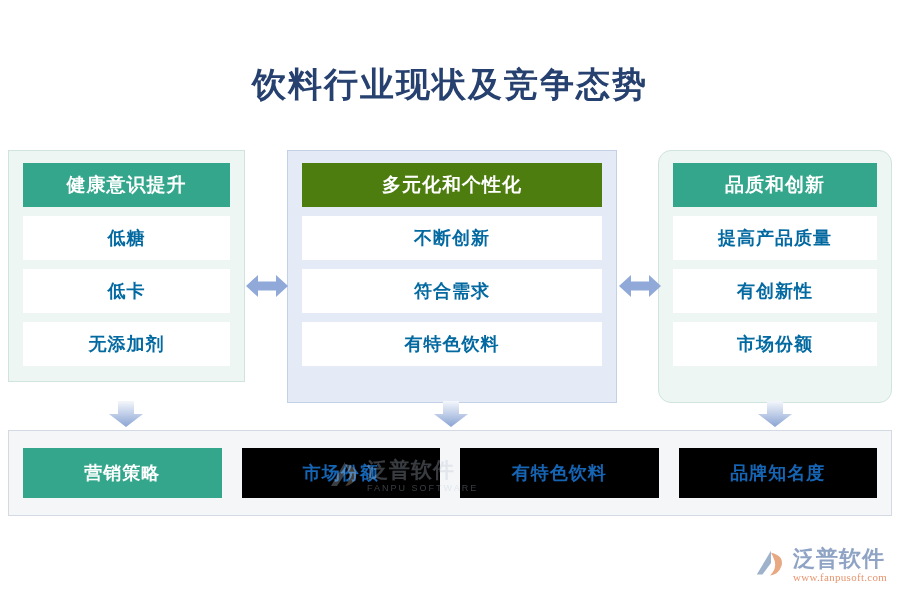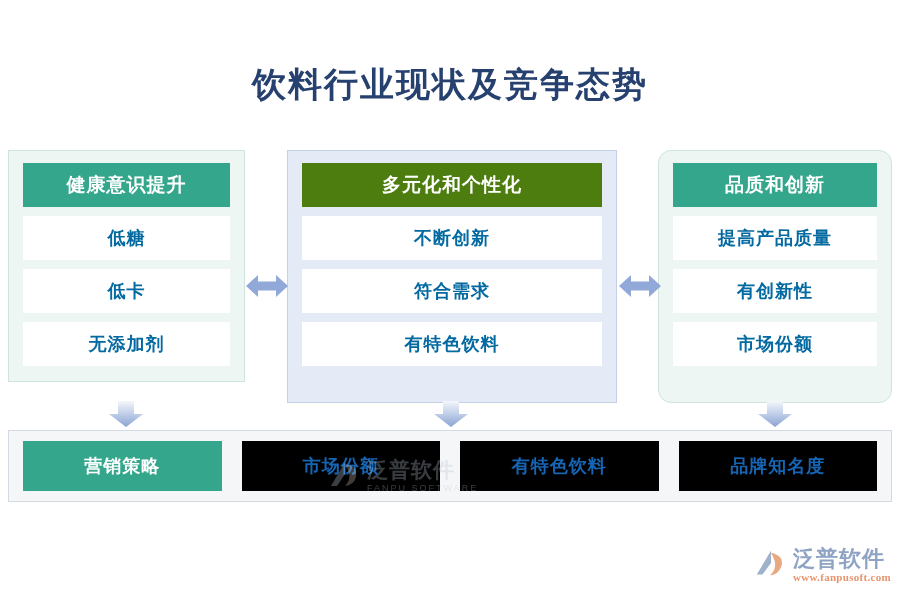--- a/index.html
+++ b/index.html
@@ -96,21 +96,21 @@
   .varrow-1 { left: 109px; }
   .varrow-2 { left: 434px; }
   .varrow-3 { left: 758px; }
 
   
   .bottom-panel {
     position: absolute;
     left: 8px;
     top: 430px;
     width: 884px;
-    height: 72px;
+    height: 86px;
     box-sizing: border-box;
     border: 1px solid #d4dae4;
     background: #f4f6f8;
     display: flex;
     align-items: center;
     padding: 0 14px;
     gap: 20px;
     justify-content: space-between;
   }
   .bottom-cell {
@@ -177,21 +177,21 @@
     color: #8fa3c4;
     letter-spacing: 1px;
     font-family: "Liberation Serif", "DejaVu Serif", serif;
     line-height: 24px;
   }
   .logo-en {
     font-size: 11px;
     color: #e8956f;
     letter-spacing: 0.3px;
     line-height: 13px;
-    font-weight: 700;
+    font-weight: 400;
     font-family: "Liberation Serif", "DejaVu Serif", serif;
   }
 </style>
 </head>
 <body>
 
 <div id="canvas">
 
   <div class="title">饮料行业现状及竞争态势</div>
 

